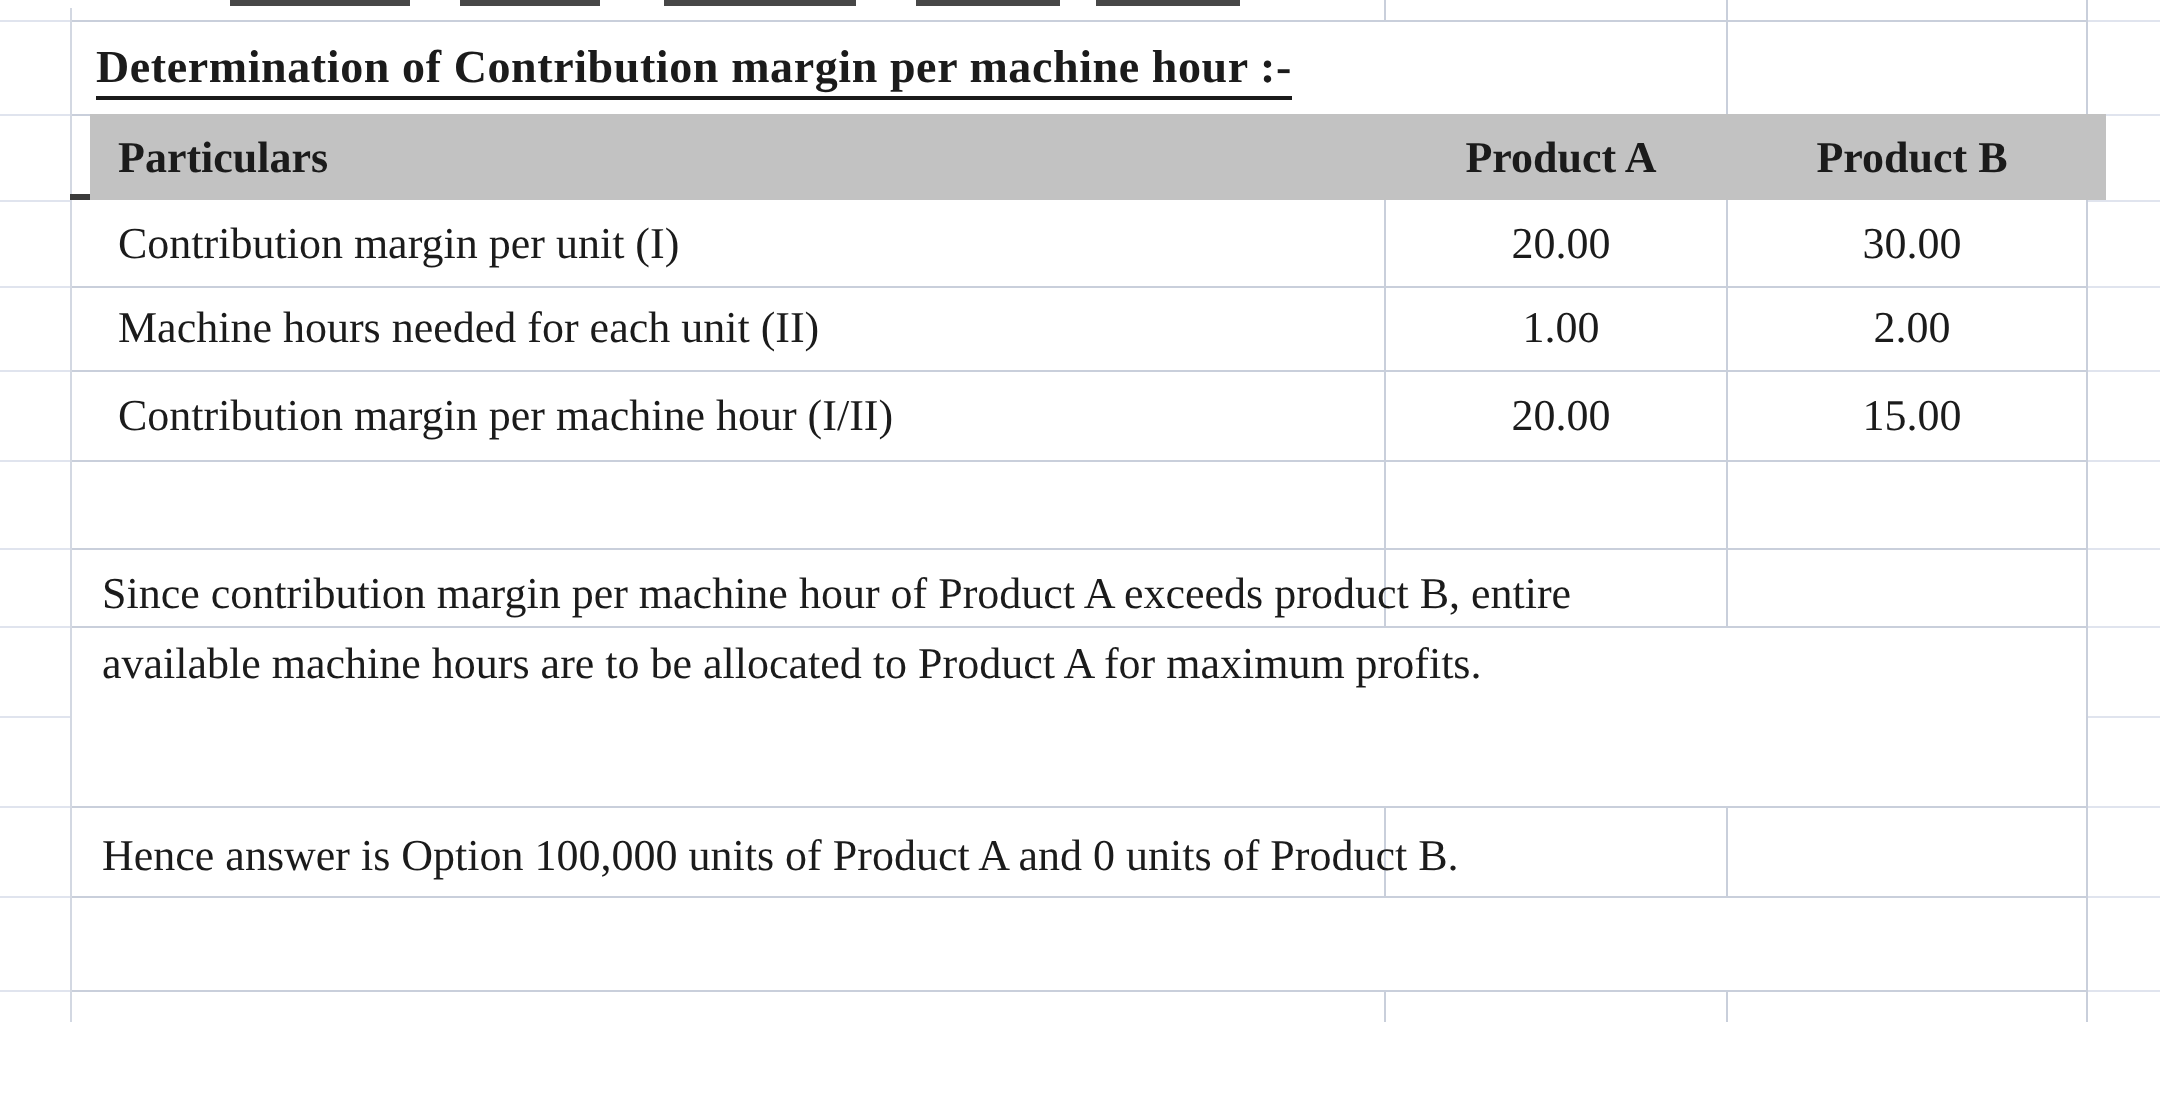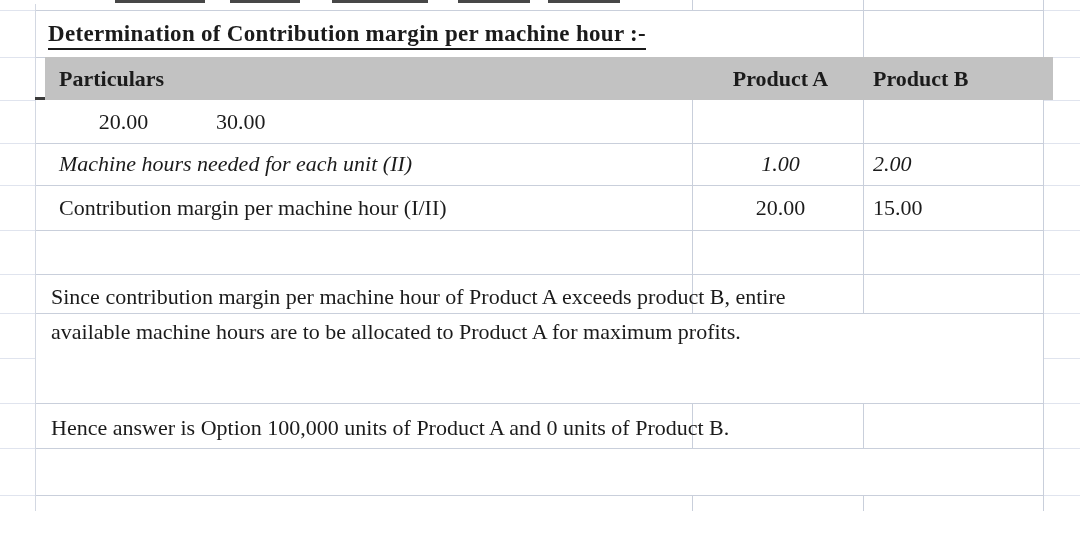--- a/index.html
+++ b/index.html
@@ -14,31 +14,31 @@
   .margin-line{background:#e0e4ee;}
   .header-divider{background:#aeaeae;}
   .thick-rule{position:absolute;background:#3b3b3b;}
   .top-dash{position:absolute;top:0;height:3px;background:#474747;}
   
   .tbl{position:absolute;left:45px;top:10px;width:1008px;}
   .row{display:flex;width:1008px;box-sizing:border-box;}
   .cell{box-sizing:border-box;display:flex;align-items:center;overflow:hidden;white-space:nowrap;}
   .c1{width:657px;padding-left:14px;}
   .c2{width:171px;justify-content:center;padding-right:14px;}
-  .c3{width:180px;justify-content:flex-start;padding-right:14px;}
+  .c3{width:180px;justify-content:center;padding-right:14px;}
   .row-title{height:47px;}
   .row-header{height:43px;background:#c2c2c2;font-weight:bold;}
   .fs{font-size:22px;}
   .title-cell{width:828px;padding-left:3px;box-sizing:border-box;display:flex;align-items:center;padding-top:3px;}
   .title-cell span{
     font-size:23px;font-weight:bold;letter-spacing:.3px;
     border-bottom:2px solid #1a1a1a;padding-bottom:1px;
   }
   .title-side{width:180px;}
-  .r1{height:43px;}.r2{height:42px;font-style:italic;}.r3{height:45px;font-weight:normal;}
+  .r1{height:43px;}.r2{height:42px;}.r3{height:45px;font-weight:normal;}
   .r4{height:44px;}.e1{height:39px;}.e2{height:45px;}
   .merged-since{height:90px;}
   .merged-since .text{padding:10px 0 0 6px;line-height:35px;font-size:22px;white-space:nowrap;}
   .merged-hence{height:47px;}
   .partial{height:16px;}
 </style>
 </head>
 <body>
 
 <div class="sheet">
@@ -115,20 +115,23 @@
       </div>
       <div class="cell c2">
         <span>Product A</span>
       </div>
       <div class="cell c3">
         <span>Product B</span>
       </div>
     </div>
 
     <div class="row r1 fs">
+      <div class="cell c1">
+        <span>Contribution margin per unit (I)</span>
+      </div>
       <div class="cell c2">
         <span>20.00</span>
       </div>
       <div class="cell c3">
         <span>30.00</span>
       </div>
     </div>
 
     <div class="row r2 fs">
       <div class="cell c1">

